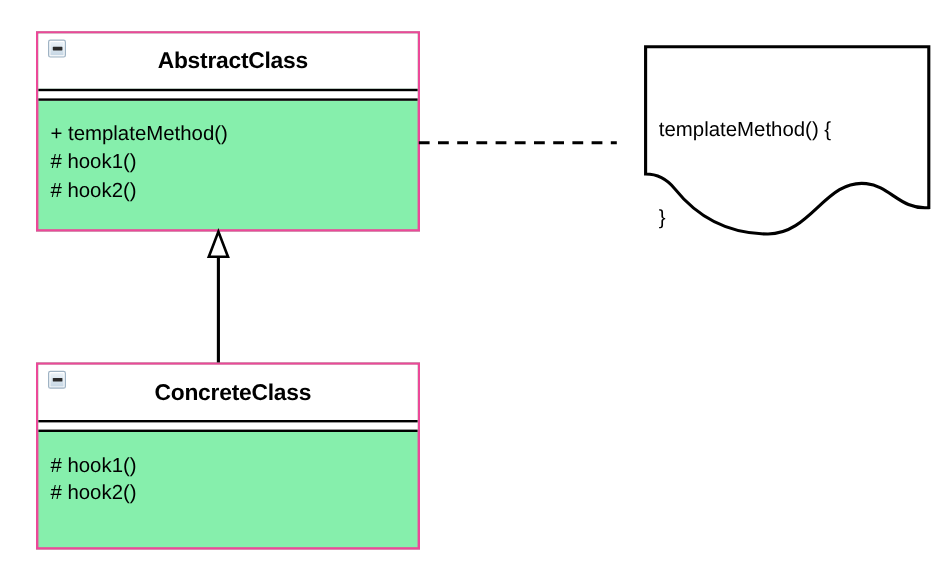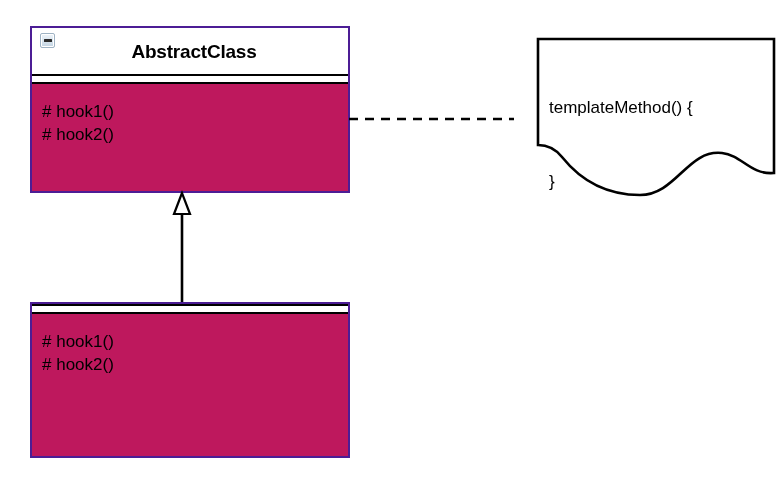--- a/index.html
+++ b/index.html
@@ -18,22 +18,22 @@
     width: 778px;
     height: 490px;
     background: #ffffff;
     overflow: hidden;
   }
 
   
   .uml-class {
     position: absolute;
     box-sizing: border-box;
-    background: #be185d;
-    border: 2px solid #4c1d95;
+    background: #86efac;
+    border: 2px solid #ec4899;
   }
 
   .uml-class-header {
     position: relative;
     box-sizing: border-box;
     height: 46px;
     display: flex;
     align-items: center;
     justify-content: center;
     background: #ffffff;
@@ -131,27 +131,34 @@
     <div class="uml-class-header">
       <span class="collapse-icon">
         <span class="minus-bar"></span>
       </span>
       <span class="uml-class-title">AbstractClass</span>
     </div>
 
     <div class="uml-separator"></div>
 
     <div class="uml-class-body">
+      <div class="uml-member">+ templateMethod()</div>
       <div class="uml-member"># hook1()</div>
       <div class="uml-member"># hook2()</div>
     </div>
   </div>
 
   <div class="uml-class" id="concrete-class-box" style="left:30px; top:302px; width:320px; height:156px;">
 
+    <div class="uml-class-header">
+      <span class="collapse-icon">
+        <span class="minus-bar"></span>
+      </span>
+      <span class="uml-class-title">ConcreteClass</span>
+    </div>
 
     <div class="uml-separator"></div>
 
     <div class="uml-class-body">
       <div class="uml-member"># hook1()</div>
       <div class="uml-member"># hook2()</div>
     </div>
   </div>
 
   <div class="connector" style="left:160px; top:192px; width:44px; height:112px;">

